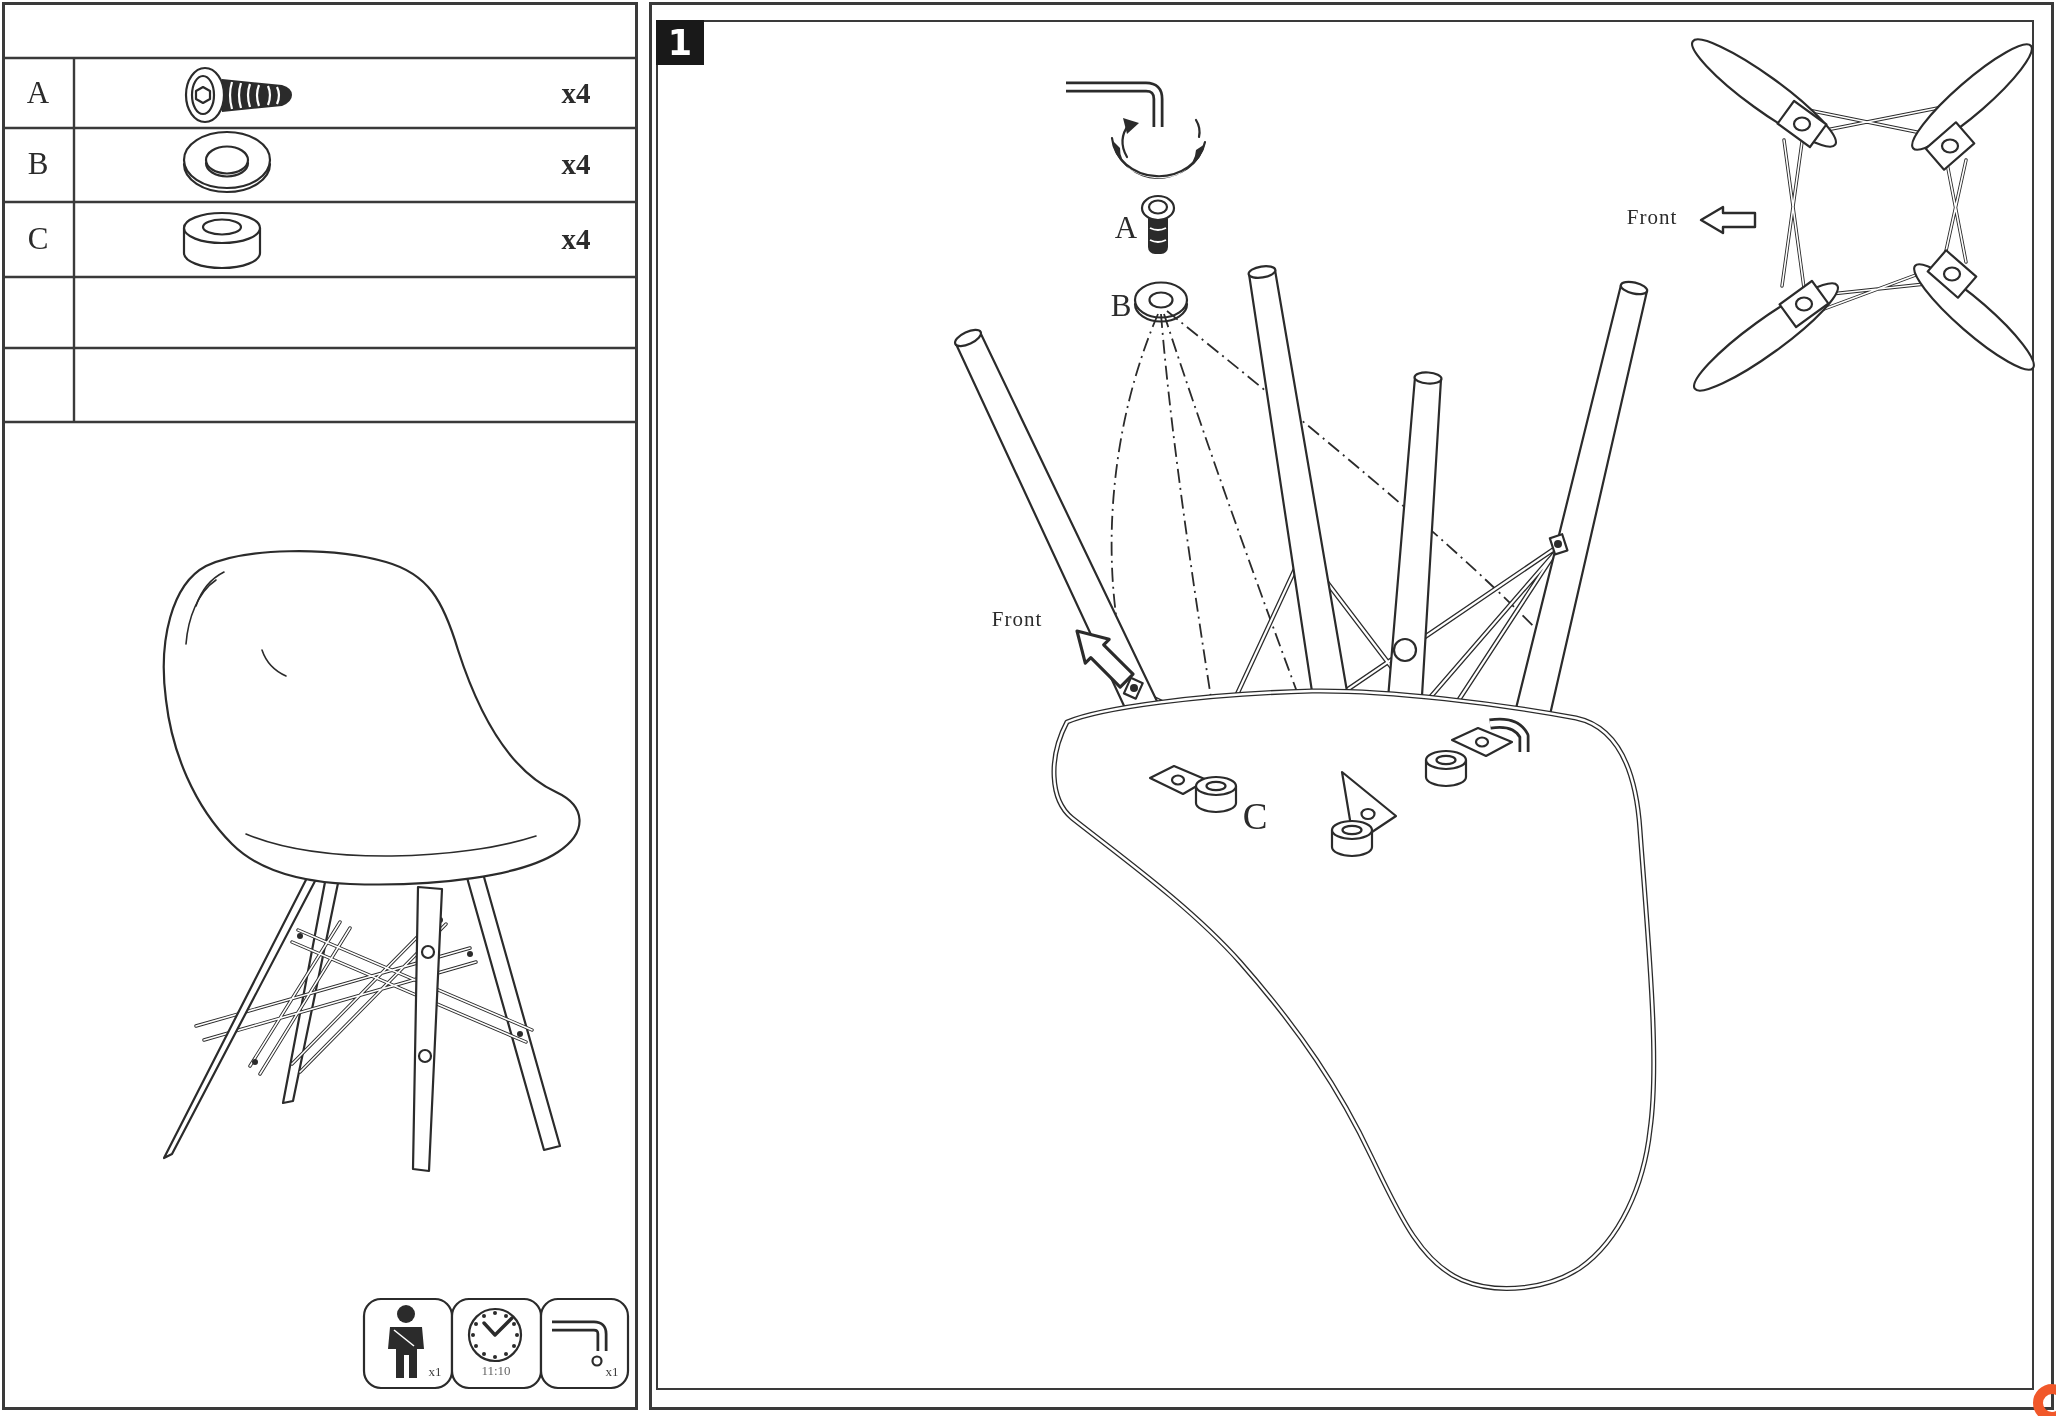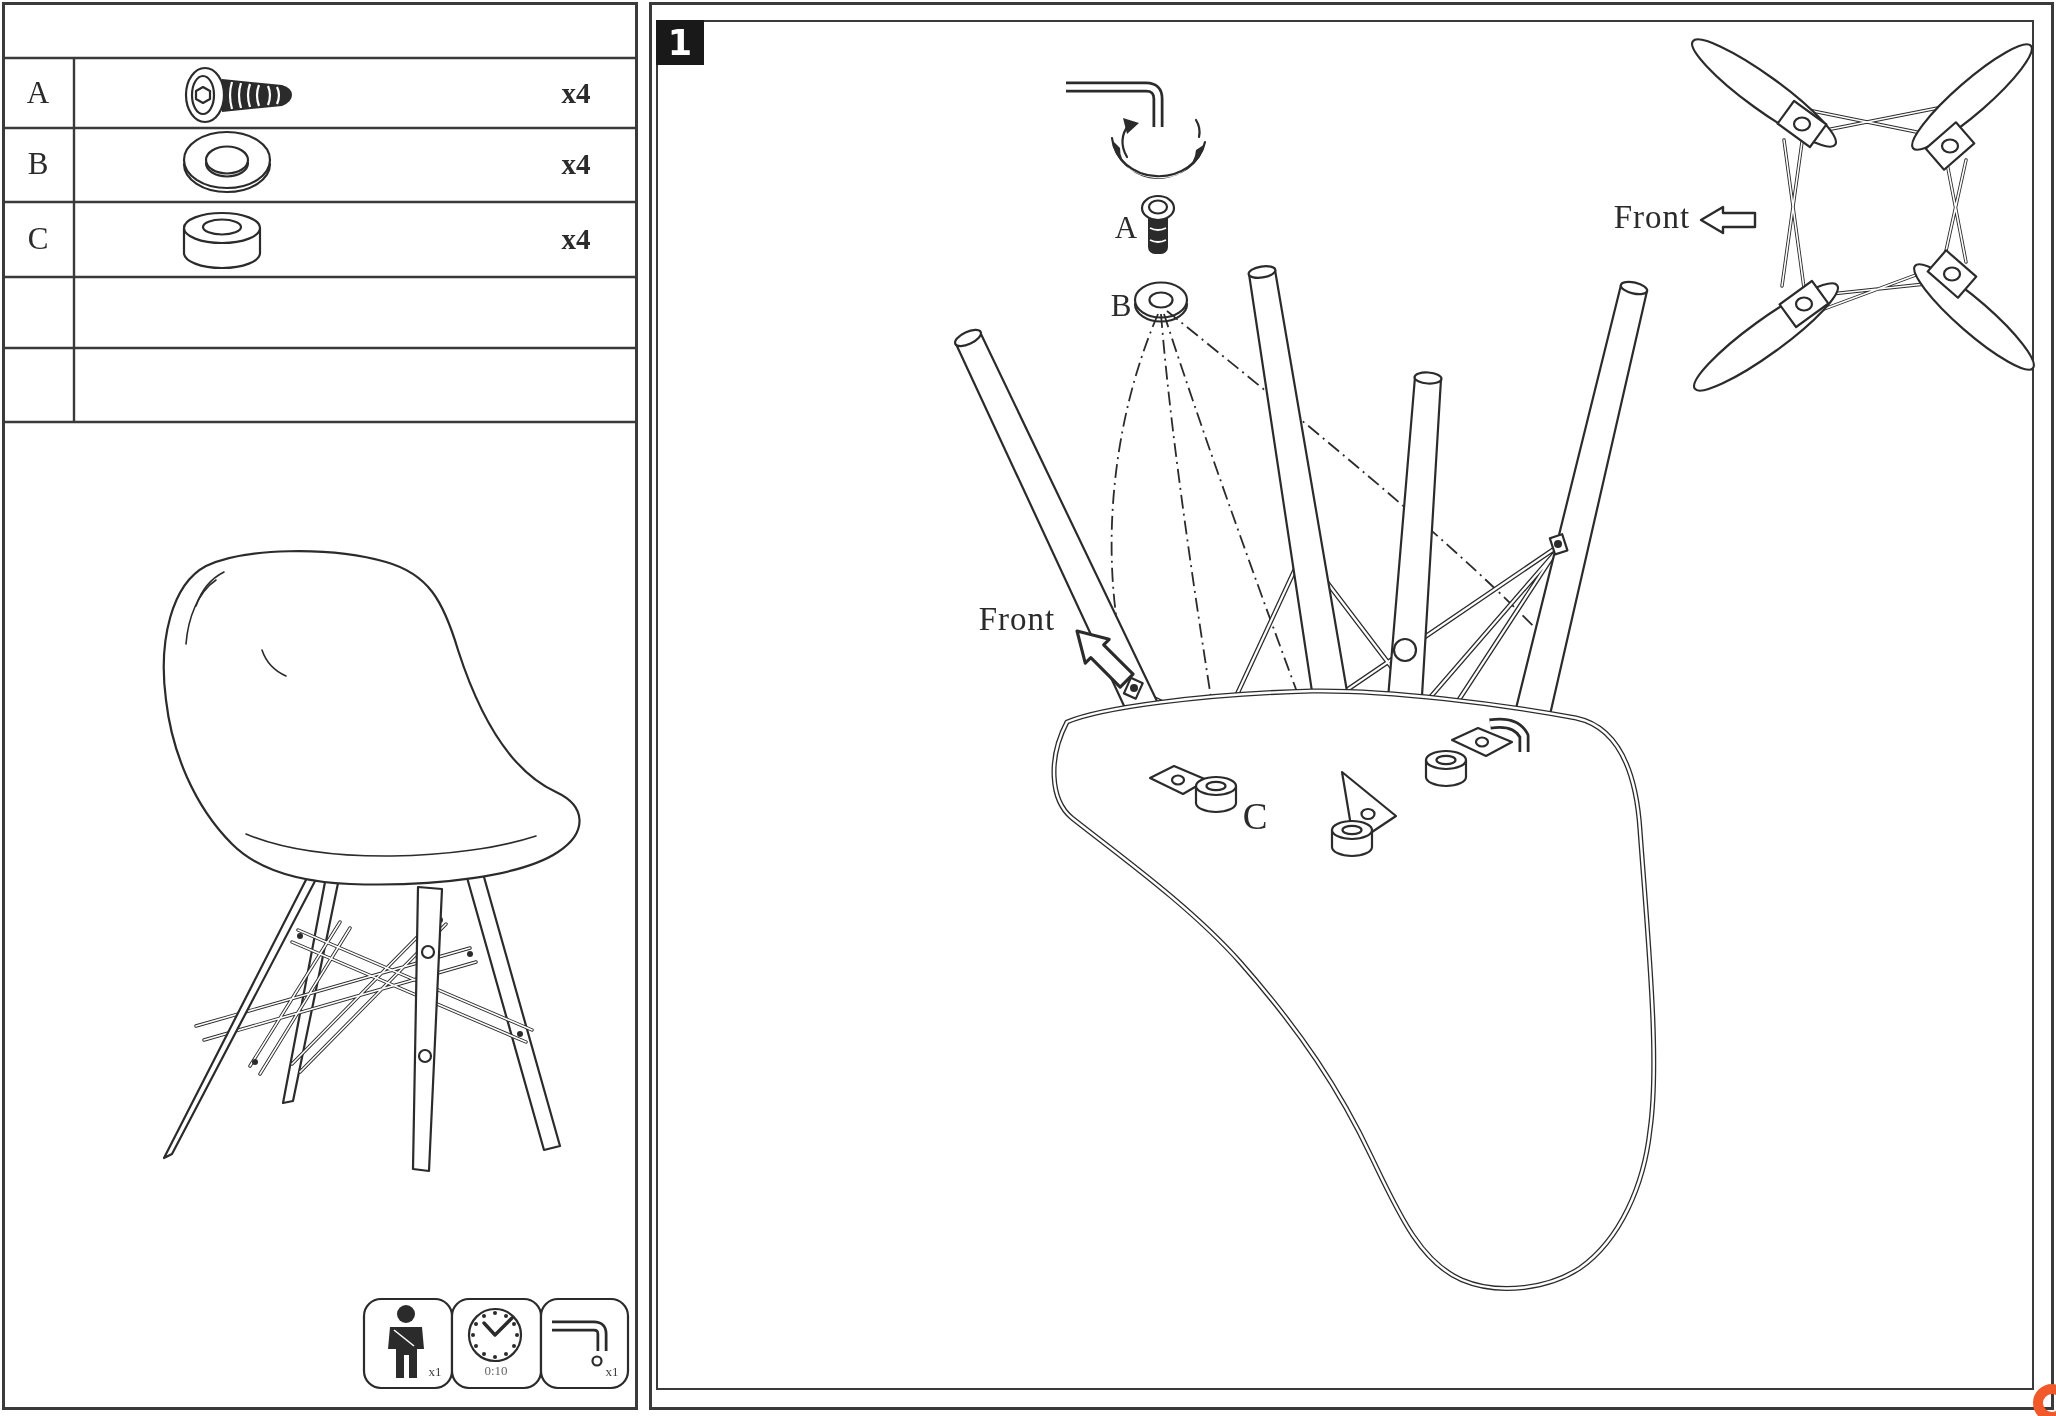--- a/index.html
+++ b/index.html
@@ -12,21 +12,21 @@
             border:2px solid #3a3a3a;box-sizing:border-box;background:#fff;}
   #step-badge{position:absolute;left:656px;top:20px;width:48px;height:45px;background:#191919;
               color:#fff;display:flex;align-items:center;justify-content:center;
               font-family:"DejaVu Sans",sans-serif;font-weight:bold;font-size:35px;z-index:6;}
   #art{position:absolute;left:0;top:0;width:2056px;height:1416px;z-index:3;}
   .lbl{position:absolute;transform:translate(-50%,-50%);white-space:nowrap;z-index:5;}
   .tbl-letter{font-size:31px;}
   .tbl-qty{font-size:29px;font-weight:bold;}
   .diagram-letter{font-size:31px;}
   .diagram-letter-big{font-size:37px;}
-  .front-label{font-size:33px;letter-spacing:1px;}
+  .front-label{font-size:21px;letter-spacing:1px;}
   .icon-cap{font-size:13px;color:#3c3c3c;}
   .icon-cap.muted{color:#666;}
   
   .ln{stroke:#2b2b2b;fill:none;stroke-width:2.2;stroke-linecap:round;stroke-linejoin:round;}
   .lnw{stroke:#2b2b2b;fill:#fff;stroke-width:2.2;stroke-linejoin:round;}
   .thin{stroke-width:1.6;}
   .grid{stroke:#3a3a3a;stroke-width:2.4;fill:none;}
   .blk{fill:#2b2b2b;stroke:none;}
   .dbl-d{stroke:#2b2b2b;stroke-width:4.8;fill:none;stroke-linecap:round;}
   .dbl-w{stroke:#fff;stroke-width:2.2;fill:none;stroke-linecap:round;}
@@ -276,21 +276,21 @@
   <span class="lbl tbl-letter" style="left:38px;top:93px;">A</span>
   <span class="lbl tbl-letter" style="left:38px;top:164px;">B</span>
   <span class="lbl tbl-letter" style="left:38px;top:239px;">C</span>
   <span class="lbl tbl-qty" style="left:576px;top:93px;">x4</span>
   <span class="lbl tbl-qty" style="left:576px;top:164px;">x4</span>
   <span class="lbl tbl-qty" style="left:576px;top:239px;">x4</span>
   <span class="lbl tbl-letter" style="left:38px;top:311px;"></span>
   <span class="lbl tbl-letter" style="left:38px;top:385px;"></span>
 
   <span class="lbl icon-cap" style="left:435px;top:1372px;">x1</span>
-  <span class="lbl icon-cap muted" style="left:496px;top:1371px;">0:10</span>
+  <span class="lbl icon-cap muted" style="left:496px;top:1371px;">11:10</span>
   <span class="lbl icon-cap" style="left:612px;top:1372px;">x1</span>
 
   <span class="lbl diagram-letter" style="left:1126px;top:228px;">A</span>
   <span class="lbl diagram-letter" style="left:1121px;top:306px;">B</span>
   <span class="lbl diagram-letter-big" style="left:1255px;top:816px;">C</span>
   <span class="lbl front-label" style="left:1017px;top:619px;">Front</span>
   <span class="lbl front-label" style="left:1652px;top:217px;">Front</span>
 
 </div>
 

